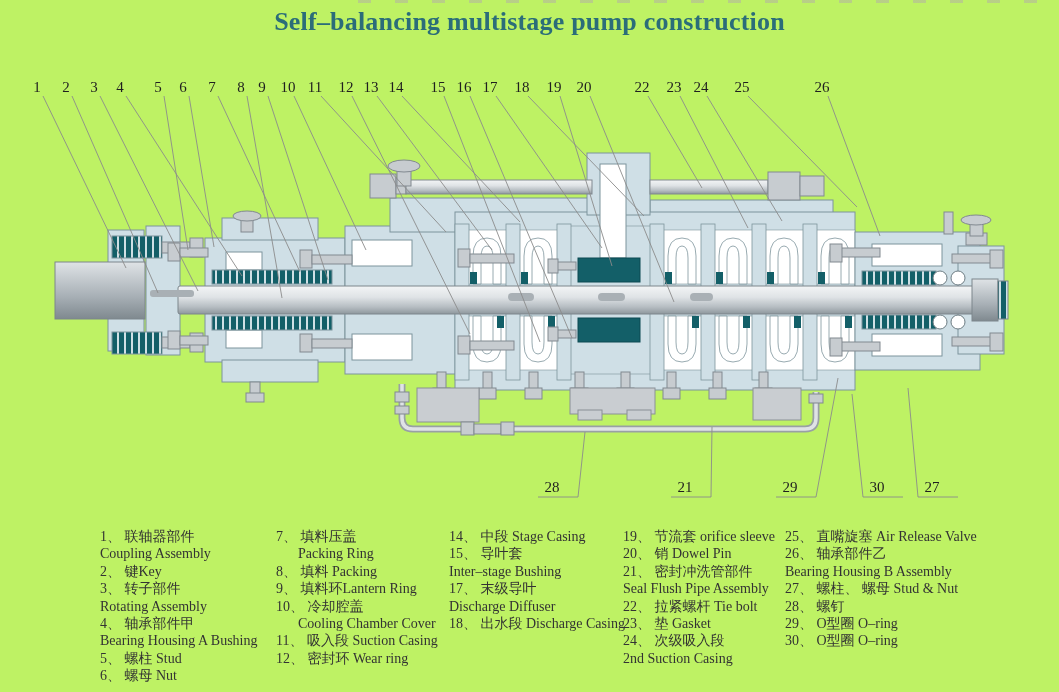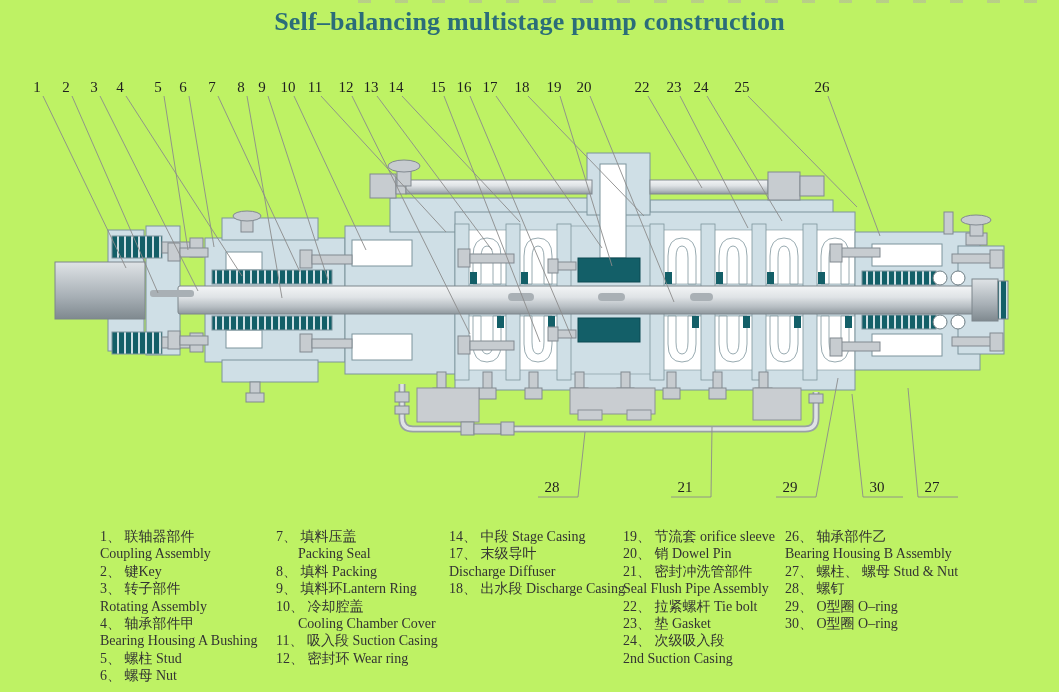--- a/index.html
+++ b/index.html
@@ -337,45 +337,48 @@
         <div class="lg-line">2、 键Key</div>
         <div class="lg-line">3、 转子部件</div>
         <div class="lg-line">Rotating Assembly</div>
         <div class="lg-line">4、 轴承部件甲</div>
         <div class="lg-line">Bearing Housing A Bushing</div>
         <div class="lg-line">5、 螺柱 Stud</div>
         <div class="lg-line">6、 螺母 Nut</div>
       </div>
     <div class="lg-col" style="left:276px">
         <div class="lg-line">7、 填料压盖</div>
-        <div class="lg-line ind">Packing Seal</div>
+        <div class="lg-line ind">Packing Ring</div>
         <div class="lg-line">8、 填料 Packing</div>
         <div class="lg-line">9、 填料环Lantern Ring</div>
         <div class="lg-line">10、 冷却腔盖</div>
         <div class="lg-line ind">Cooling Chamber Cover</div>
         <div class="lg-line">11、 吸入段 Suction Casing</div>
         <div class="lg-line">12、 密封环 Wear ring</div>
       </div>
     <div class="lg-col" style="left:449px">
         <div class="lg-line">14、 中段 Stage Casing</div>
+        <div class="lg-line">15、 导叶套</div>
+        <div class="lg-line">Inter–stage Bushing</div>
         <div class="lg-line">17、 末级导叶</div>
         <div class="lg-line">Discharge Diffuser</div>
         <div class="lg-line">18、 出水段 Discharge Casing</div>
       </div>
     <div class="lg-col" style="left:623px">
         <div class="lg-line">19、 节流套 orifice sleeve</div>
         <div class="lg-line">20、 销 Dowel Pin</div>
         <div class="lg-line">21、 密封冲洗管部件</div>
         <div class="lg-line">Seal Flush Pipe Assembly</div>
         <div class="lg-line">22、 拉紧螺杆 Tie bolt</div>
         <div class="lg-line">23、 垫 Gasket</div>
         <div class="lg-line">24、 次级吸入段</div>
         <div class="lg-line">2nd Suction Casing</div>
       </div>
     <div class="lg-col" style="left:785px">
+        <div class="lg-line">25、 直嘴旋塞 Air Release Valve</div>
         <div class="lg-line">26、 轴承部件乙</div>
         <div class="lg-line">Bearing Housing B Assembly</div>
         <div class="lg-line">27、 螺柱、 螺母 Stud &amp; Nut</div>
         <div class="lg-line">28、 螺钉</div>
         <div class="lg-line">29、 O型圈 O–ring</div>
         <div class="lg-line">30、 O型圈 O–ring</div>
       </div>
   </div>
 </div>
 

